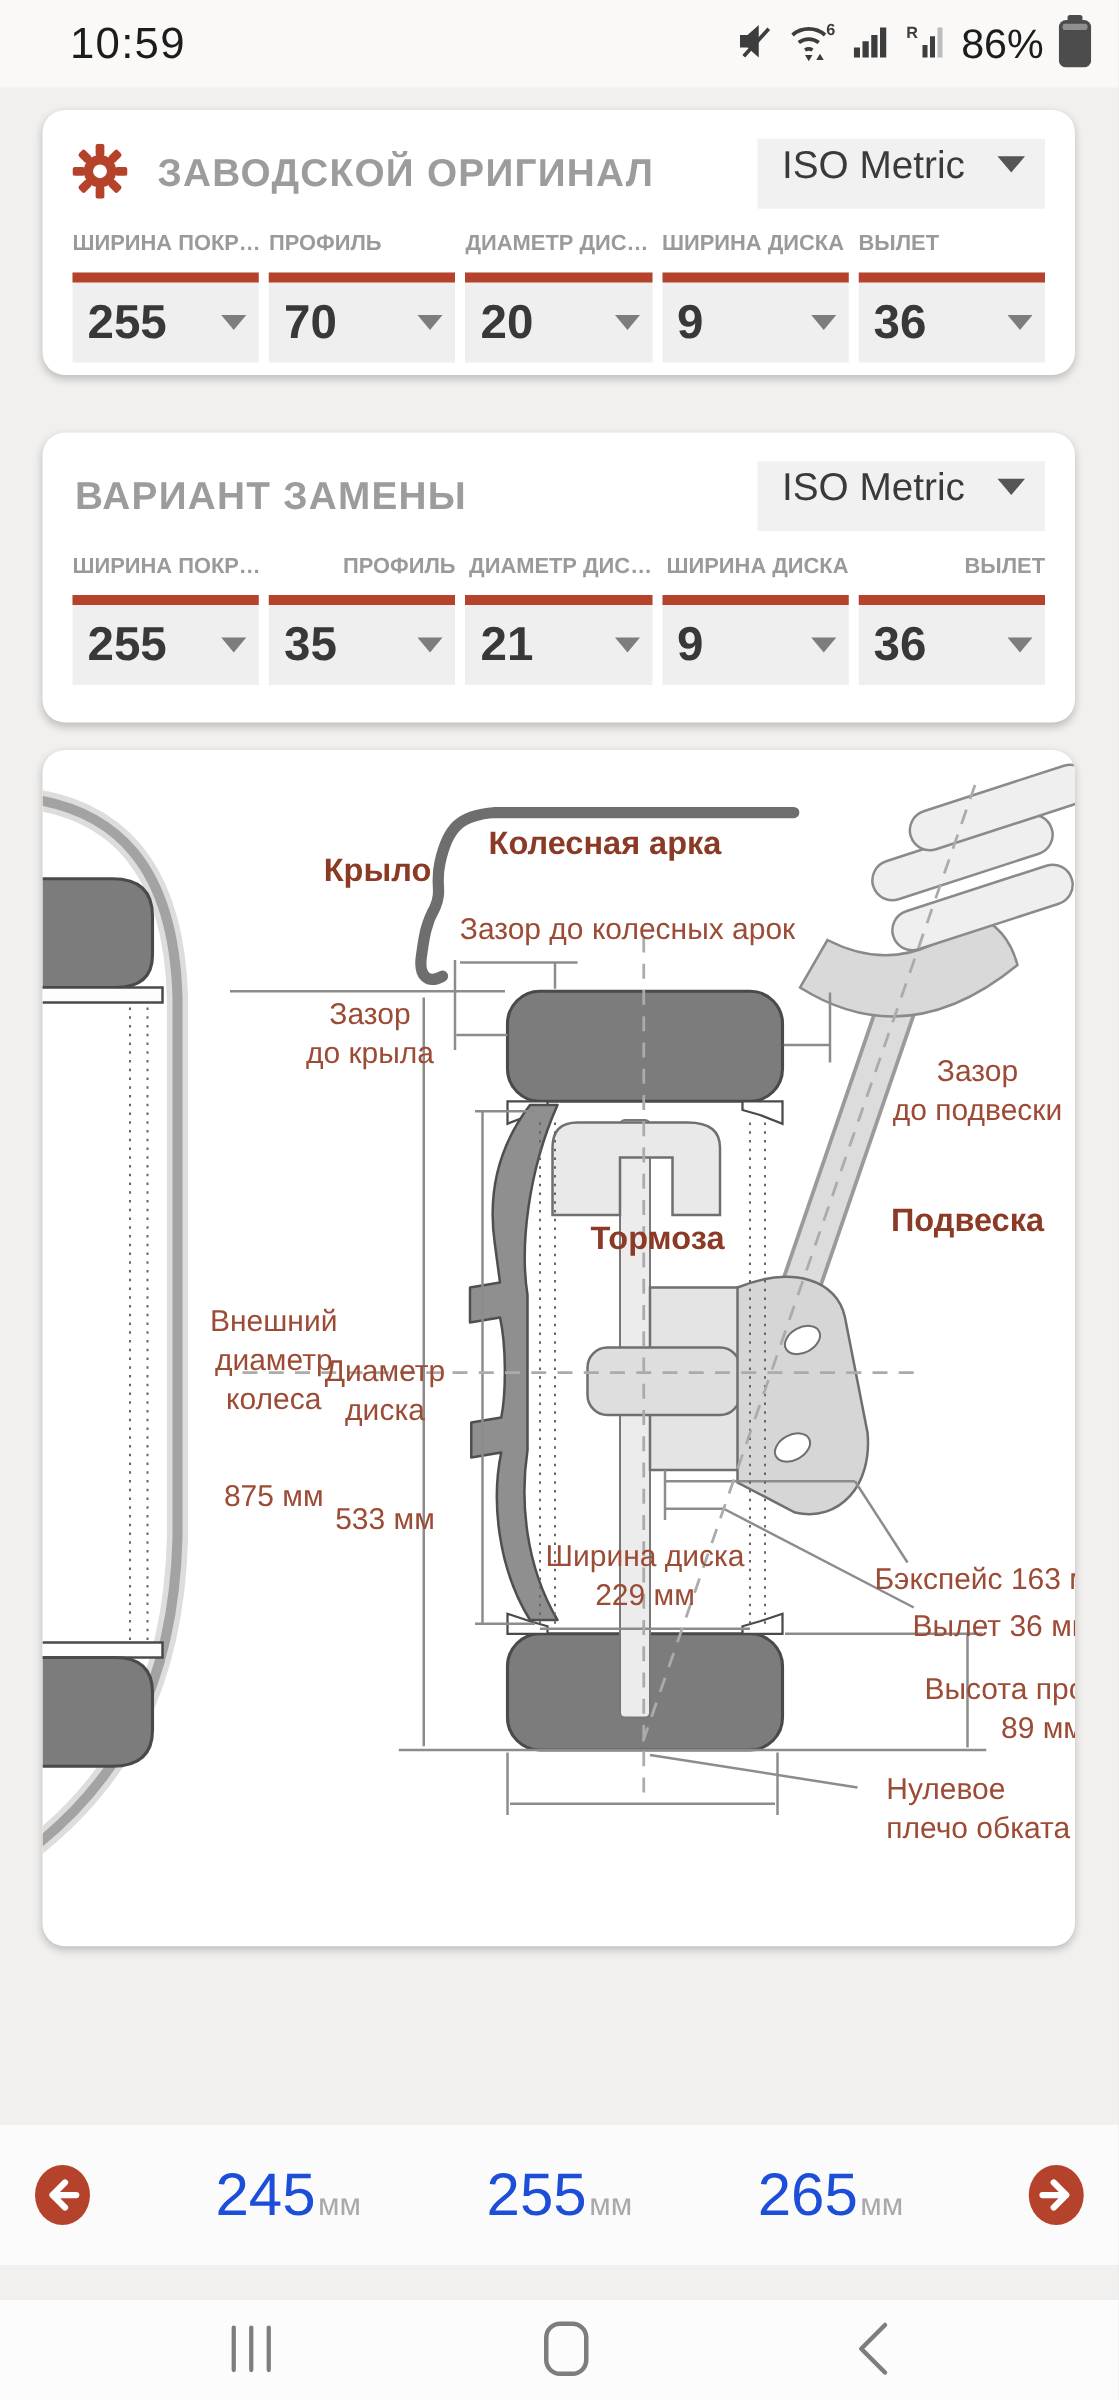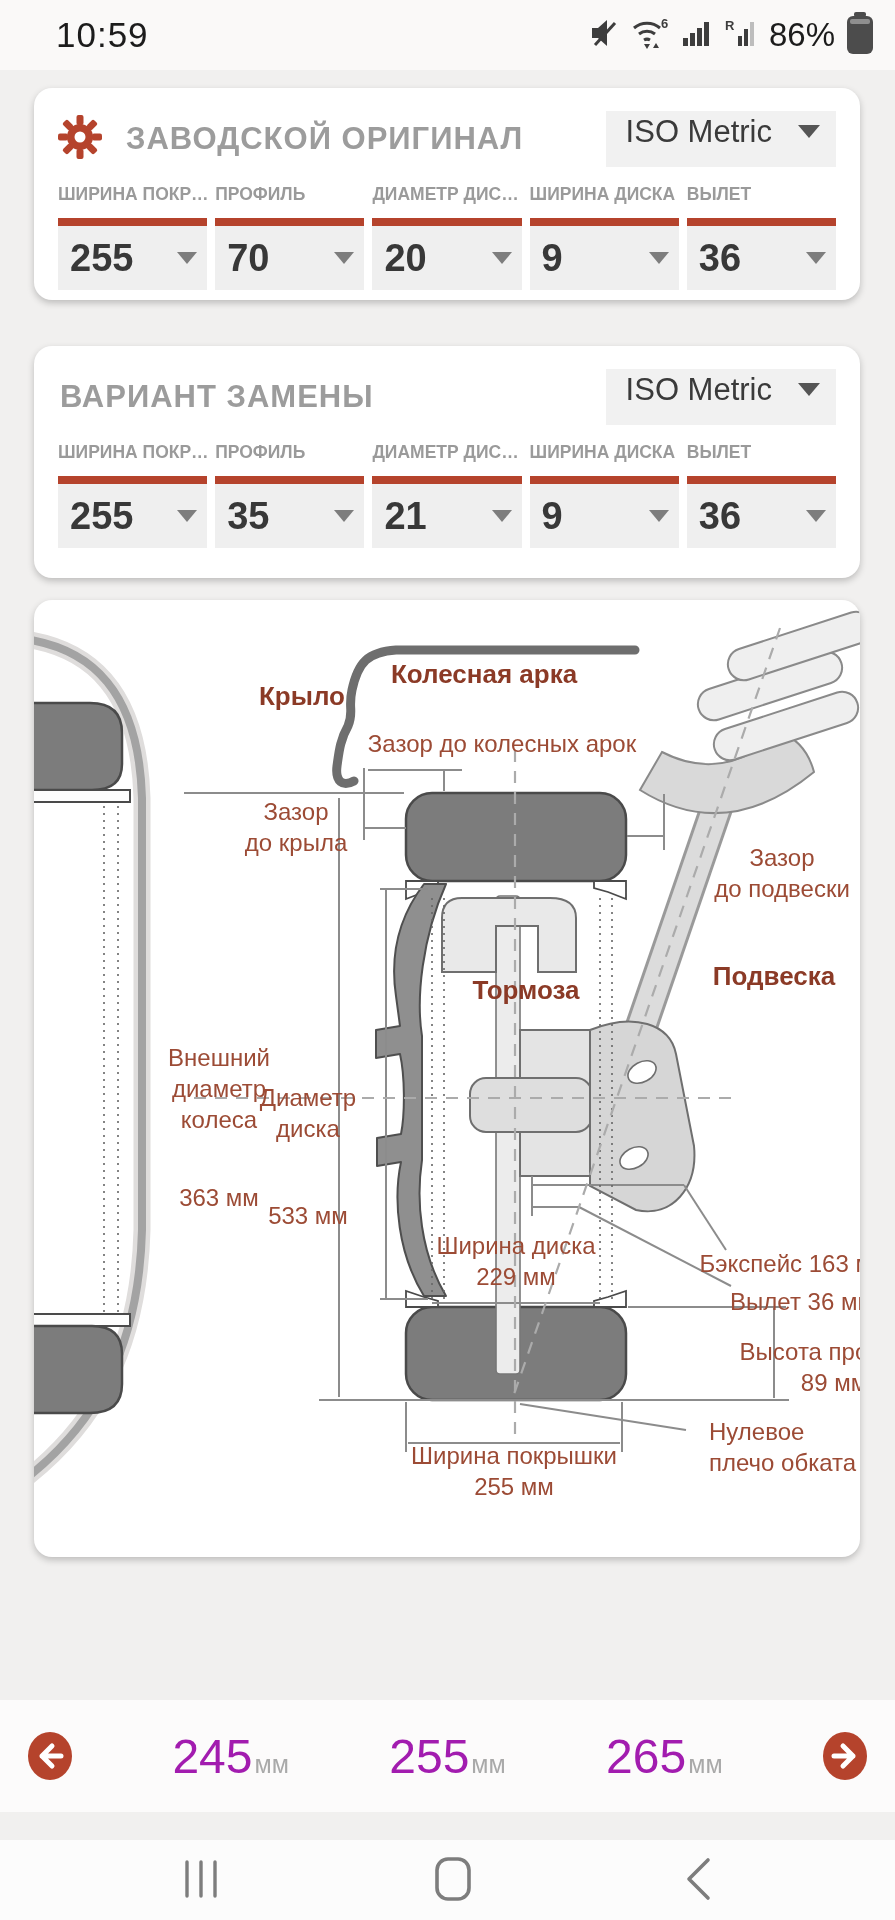--- a/index.html
+++ b/index.html
@@ -11,21 +11,21 @@
   .status{position:absolute;top:0;left:0;right:0;height:70px;background:#faf9f8;
           display:flex;align-items:center;padding:0 22px 0 56px;}
   .status .time{font-size:35px;color:#1c1c1c;letter-spacing:1px;}
   .status .sicons{margin-left:auto;display:flex;align-items:center;gap:12px;}
   .status .pct{font-size:33px;color:#1c1c1c;}
 
   
   .card{position:absolute;left:34px;right:35px;background:#fff;border-radius:18px;
         box-shadow:0 3px 7px rgba(0,0,0,.22);padding:20px 24px 0 24px;}
   .card.c1{top:88px;height:212px;}
-  .card.c2{top:346px;height:232px;}
+  .card.c2{top:346px;height:232px;text-align:right;}
   .chead{display:flex;align-items:center;height:62px;}
   .ctitle{font-size:31px;font-weight:bold;color:#9c9c9c;letter-spacing:1px;margin-left:24px;white-space:nowrap;}
   .c2 .ctitle{margin-left:2px;}
   .unitsel{margin-left:auto;background:#f1f1f1;height:56px;display:flex;align-items:center;
            padding:0 16px 15px 20px;cursor:pointer;}
   .unitsel .utxt{font-size:31px;color:#3a3a3a;}
   .caret{width:0;height:0;border-left:11px solid transparent;border-right:11px solid transparent;
          border-top:13px solid #555;margin-left:26px;}
   .fields{display:flex;gap:8px;margin-top:14px;}
   .fcol{flex:1;min-width:0;}
@@ -49,21 +49,21 @@
   
   .plusbtn{position:absolute;top:1572px;left:34px;right:35px;height:120px;background:#b5462c;
            border:none;border-radius:16px;box-shadow:0 6px 9px rgba(0,0,0,.4);
            display:flex;align-items:center;justify-content:center;gap:22px;cursor:pointer;}
   .plusbtn .blabel{color:#fff;font-size:40px;font-weight:bold;}
 
   
   .sizestrip{position:absolute;top:1700px;left:0;right:0;height:112px;background:#fcfbfb;
              display:flex;align-items:center;justify-content:space-between;padding:0 28px;}
   .sizeopt{display:flex;align-items:baseline;cursor:pointer;}
-  .sizeopt .num{font-size:48px;color:#a21caf;}
+  .sizeopt .num{font-size:48px;color:#1d4ed8;}
   .sizeopt .unit{font-size:25px;color:#a9a9a9;margin-left:2px;}
   .circbtn{width:44px;height:48px;border-radius:50%;background:#b5432c;border:none;
            display:flex;align-items:center;justify-content:center;cursor:pointer;padding:0;}
 
   
   .navbar{position:absolute;top:1840px;left:0;right:0;height:80px;background:#fcfcfc;
           display:flex;align-items:center;justify-content:space-between;padding:0 175px;}
   .navbtn{background:none;border:none;cursor:pointer;padding:6px;}
 </style>
 </head>
@@ -328,43 +328,39 @@
       <div>Зазор</div>
         <div>до подвески</div>
       </div>
     <div class="dlabel bold" style="left:740px;top:360px">Подвеска</div>
     <div class="dlabel bold" style="left:492px;top:374px">Тормоза</div>
     <div class="dlabel" style="left:185px;top:442px">
       <div>Внешний</div>
         <div>диаметр</div>
         <div>колеса</div>
       </div>
-    <div class="dlabel" style="left:185px;top:582px">363 мм</div>
+    <div class="dlabel" style="left:185px;top:582px">875 мм</div>
     <div class="dlabel" style="left:274px;top:482px">
       <div>Диаметр</div>
         <div>диска</div>
       </div>
     <div class="dlabel" style="left:274px;top:600px">533 мм</div>
     <div class="dlabel" style="left:482px;top:630px">
       <div>Ширина диска</div>
         <div>229 мм</div>
       </div>
     <div class="dlabel" style="left:760px;top:648px">Бэкспейс 163 мм</div>
     <div class="dlabel" style="left:768px;top:686px">Вылет 36 мм</div>
     <div class="dlabel" style="left:800px;top:736px">
       <div>Высота профиля</div>
         <div>89 мм</div>
       </div>
     <div class="dlabel leftal" style="left:675px;top:816px">
       <div>Нулевое</div>
         <div>плечо обката</div>
-      </div>
-    <div class="dlabel" style="left:480px;top:840px">
-      <div>Ширина покрышки</div>
-        <div>255 мм</div>
       </div>
   </div>
 
 
   <div class="sizestrip">
     <button class="circbtn">
       <svg width="28" height="28" viewBox="0 0 28 28">
           <path d="M16 4 L6 14 L16 24 M6 14 H25" stroke="#fff" stroke-width="5" fill="none" stroke-linecap="round" stroke-linejoin="round"></path>
         </svg>
     </button>

